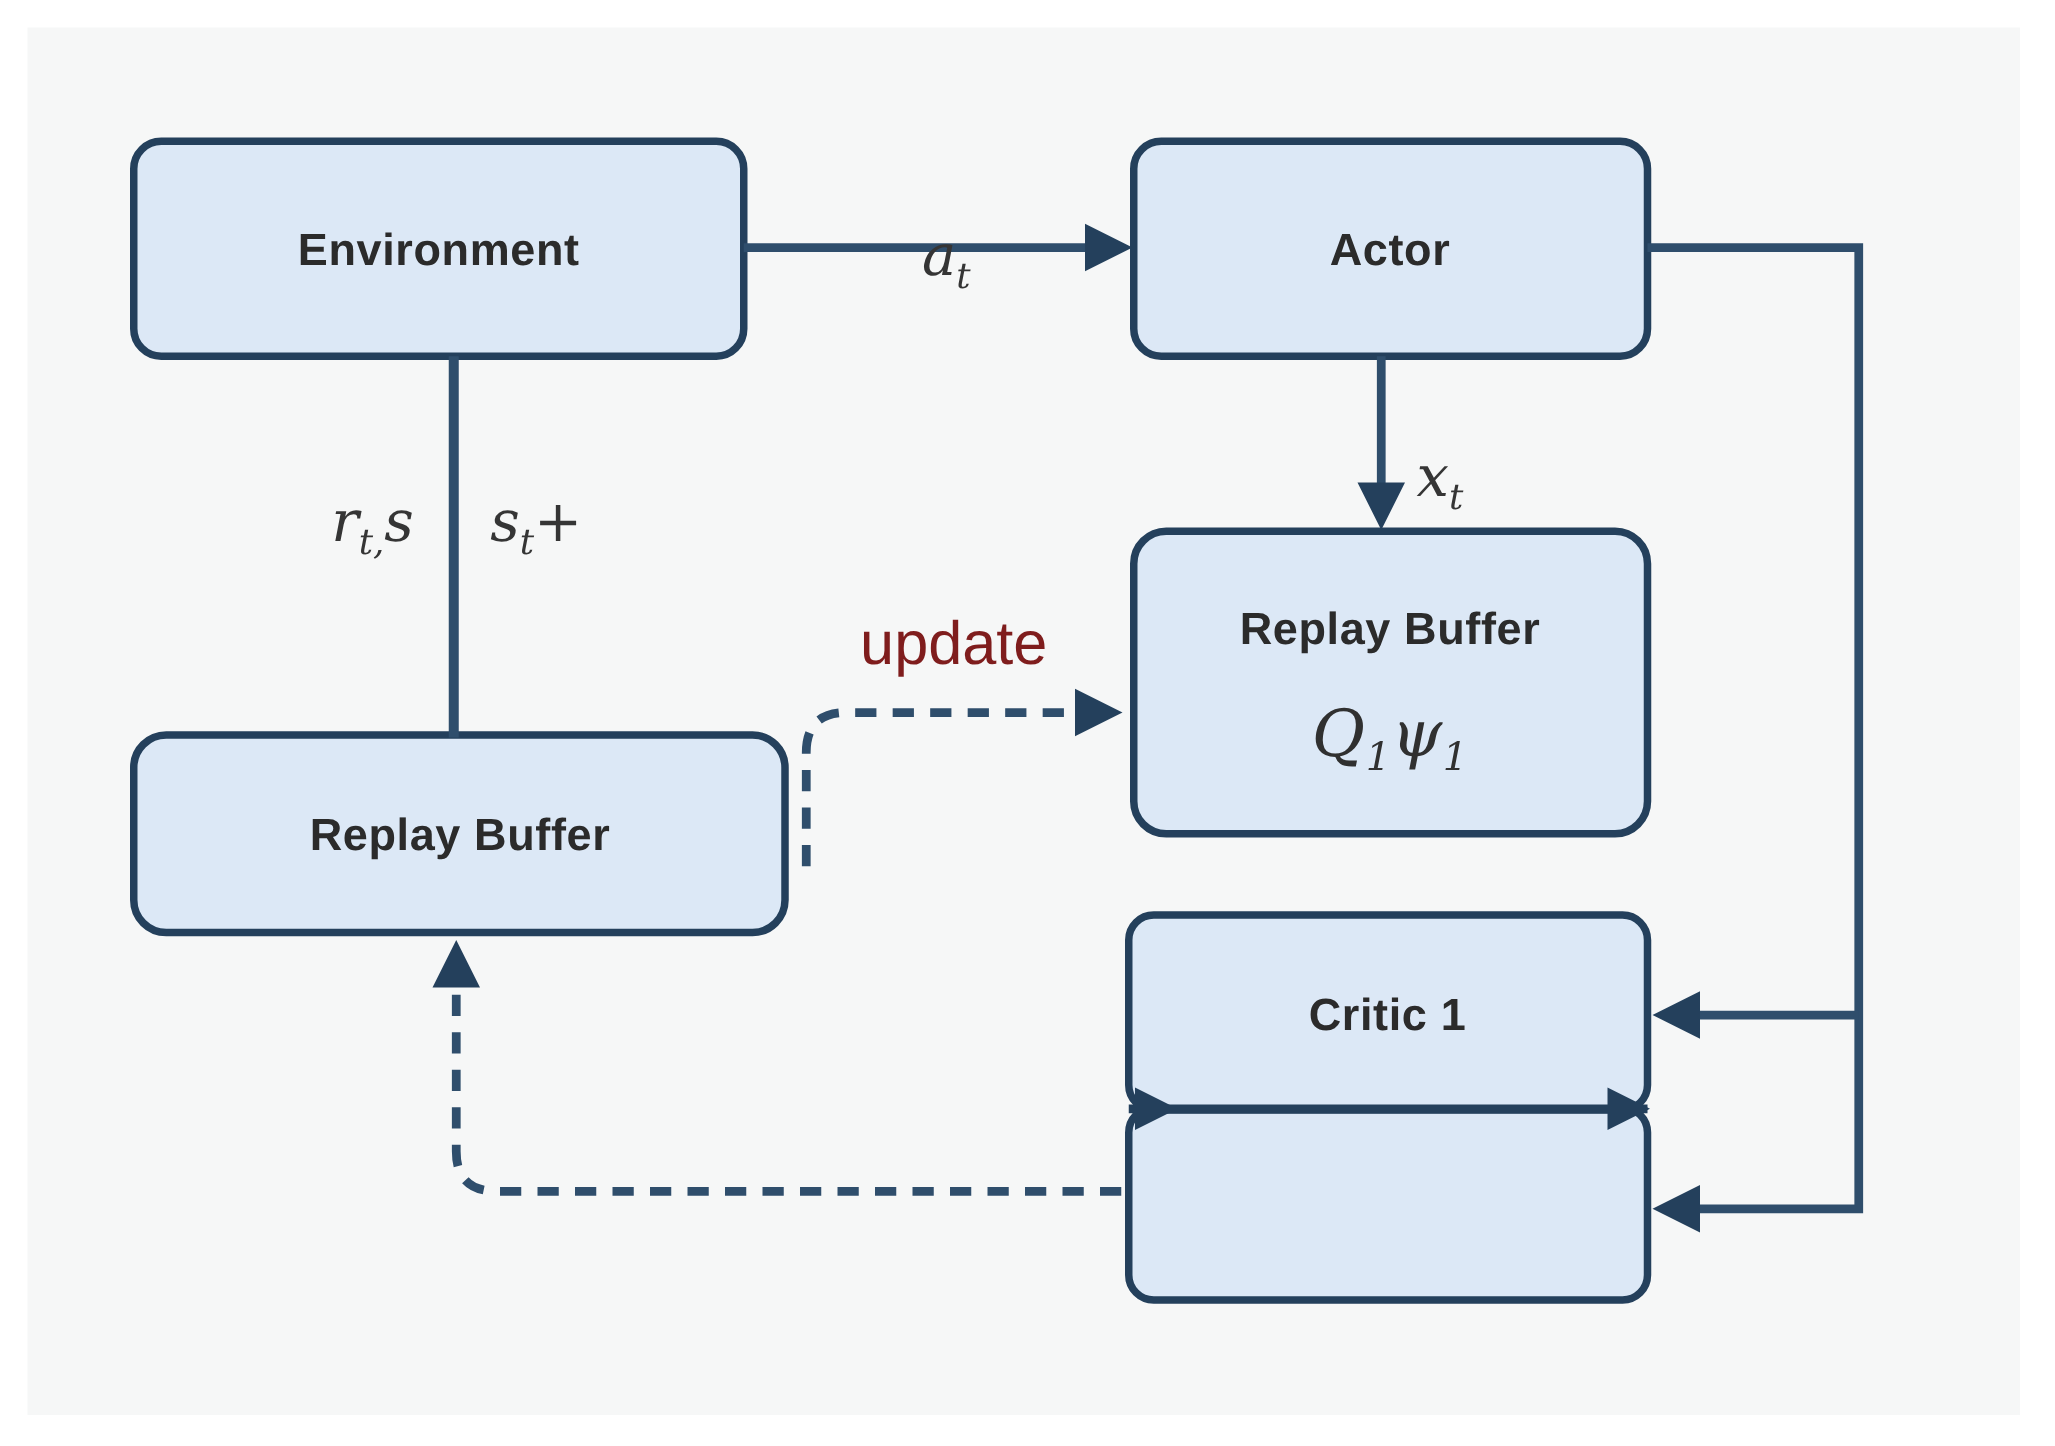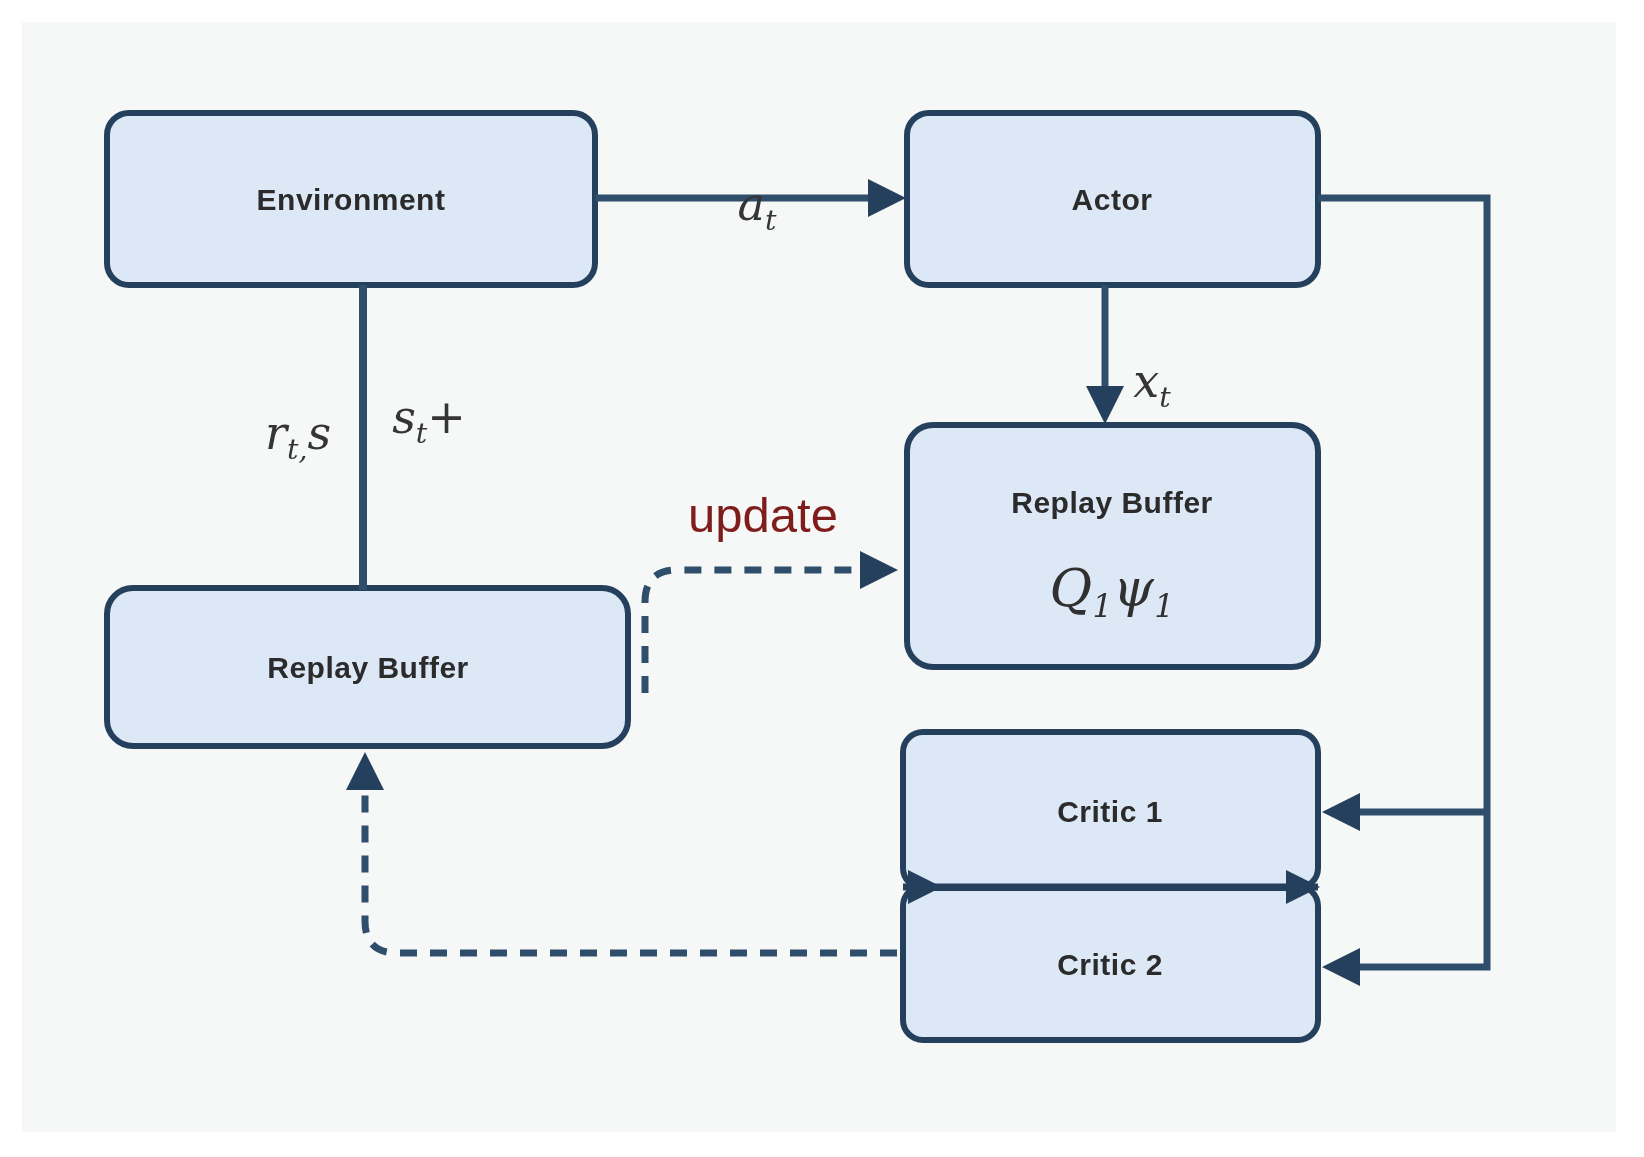--- a/index.html
+++ b/index.html
@@ -1,21 +1,21 @@
 <!DOCTYPE html>
 <html><head>
 <meta charset="utf-8">
 <style>
   html,body{margin:0;padding:0;background:#ffffff;}
   #stage{position:relative;width:1644px;height:1157px;background:#ffffff;overflow:hidden;
          font-family:"Liberation Sans",sans-serif;}
   #panel{position:absolute;left:22px;top:22px;width:1594px;height:1110px;background:#f6f7f7;}
   #wires{position:absolute;left:0;top:0;width:1644px;height:1157px;}
   .lbl{position:absolute;transform:translate(-50%,-50%);white-space:nowrap;
-       color:#2b2b2b;font-weight:bold;font-size:30px;letter-spacing:0.5px;}
+       color:#2b2b2b;font-weight:bold;font-size:36px;letter-spacing:0.5px;}
   .node-sub{font-weight:normal;text-align:center;}
   .math{position:absolute;transform:translate(-50%,-50%);white-space:nowrap;
         font-family:"DejaVu Serif",serif;font-style:italic;font-size:46px;color:#353535;margin-top:36px;}
   .math sub{font-size:0.62em;font-style:italic;line-height:0;}
   .math .plain{font-style:normal;}
   .edge-text{position:absolute;transform:translate(-50%,-50%);white-space:nowrap;
              font-family:"Liberation Sans",sans-serif;font-size:49px;color:#7f1d1d;}
   .formula{font-family:"DejaVu Serif",serif;font-style:italic;font-size:52px;color:#303030;}
   .formula sub{font-size:0.6em;line-height:0;}
 </style>
@@ -59,27 +59,26 @@
   </svg>
 
   <div class="lbl" style="left:351px;top:200px;">Environment</div>
   <div class="lbl" style="left:1112px;top:200px;">Actor</div>
   <div class="lbl" style="left:368px;top:668px;">Replay Buffer</div>
   <div class="lbl" style="left:1112px;top:503px;">Replay Buffer</div>
   <div class="formula lbl node-sub" style="left:1112px;top:588px;font-weight:normal;">
     <span>Q</span><sub>1</sub><span>ψ</span><sub>1</sub>
   </div>
   <div class="lbl" style="left:1110px;top:812px;">Critic 1</div>
-  <div class="lbl" style="left:1110px;top:965px;">Critic 2</div>
 
   <div class="math" style="left:757px;top:168px;">
     <span>a</span><sub>t</sub>
   </div>
 
-  <div class="math" style="left:298px;top:397px;">
+  <div class="math" style="left:298px;top:381px;">
     <span>r</span><sub>t,</sub><span>s</span>
   </div>
   <div class="math" style="left:429px;top:381px;">
     <span>s</span><sub>t</sub><span class="plain">+</span>
   </div>
 
   <div class="math" style="left:1152px;top:345px;">
     <span>x</span><sub>t</sub>
   </div>
 

